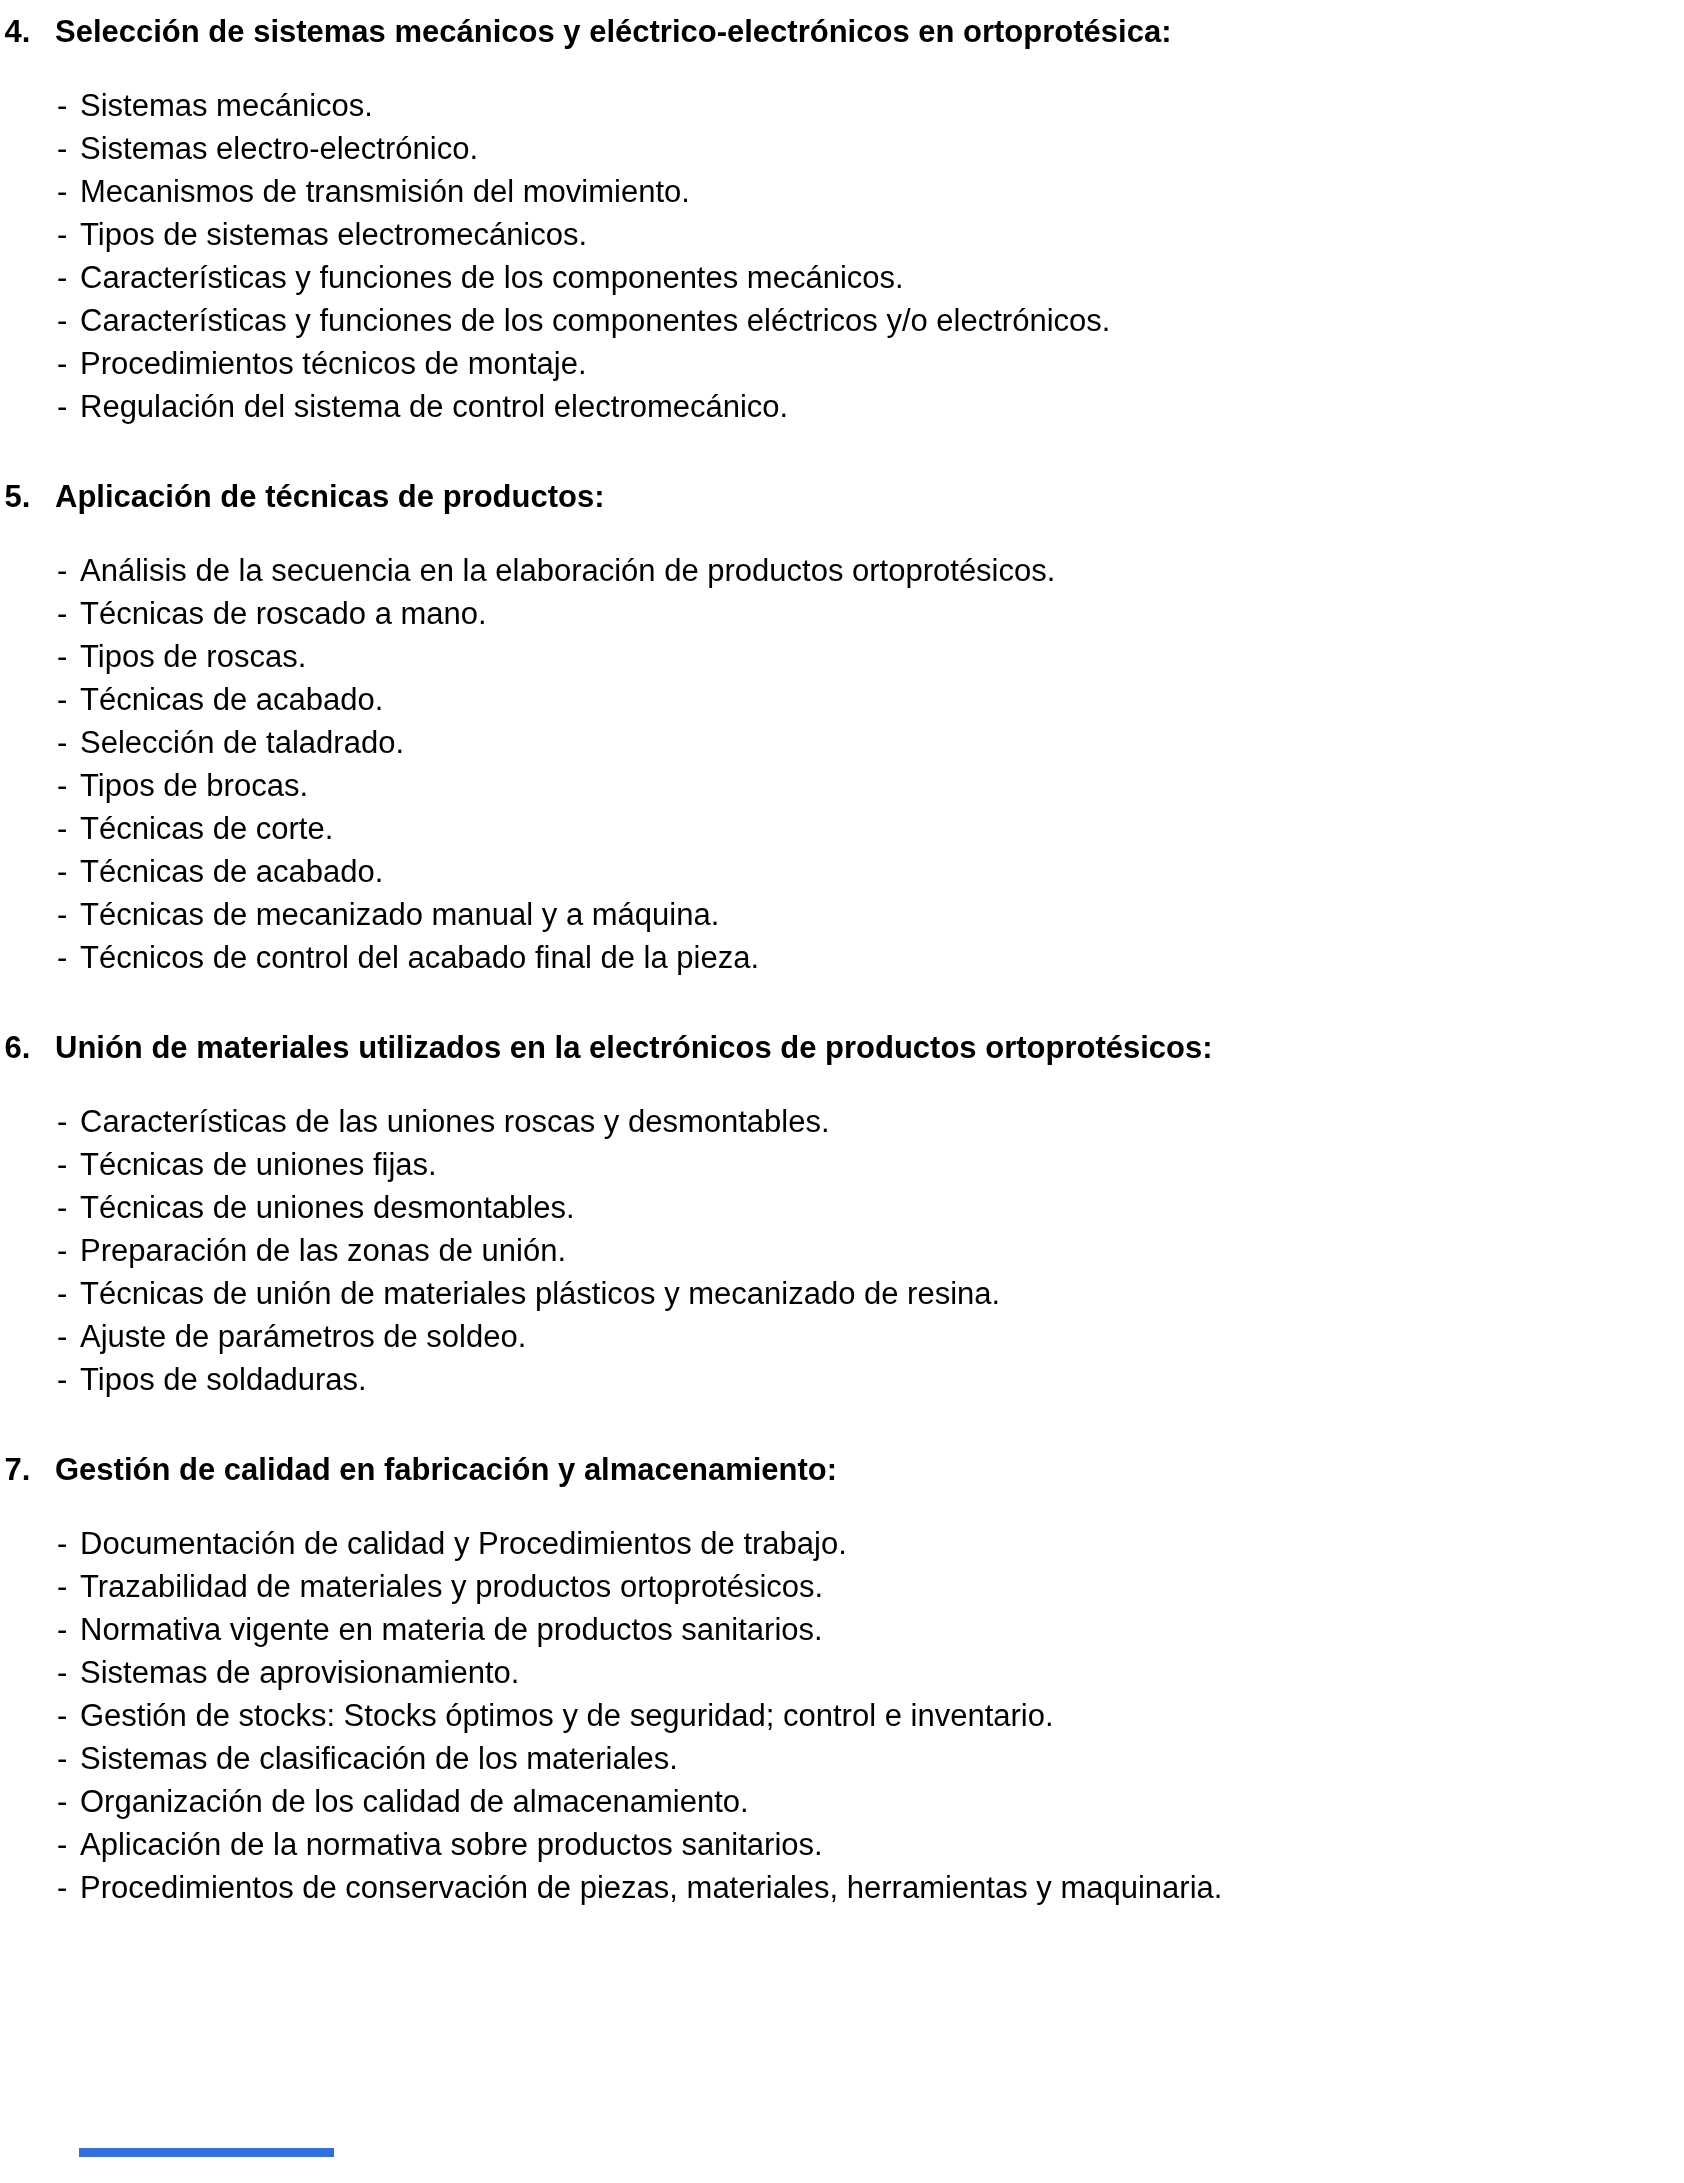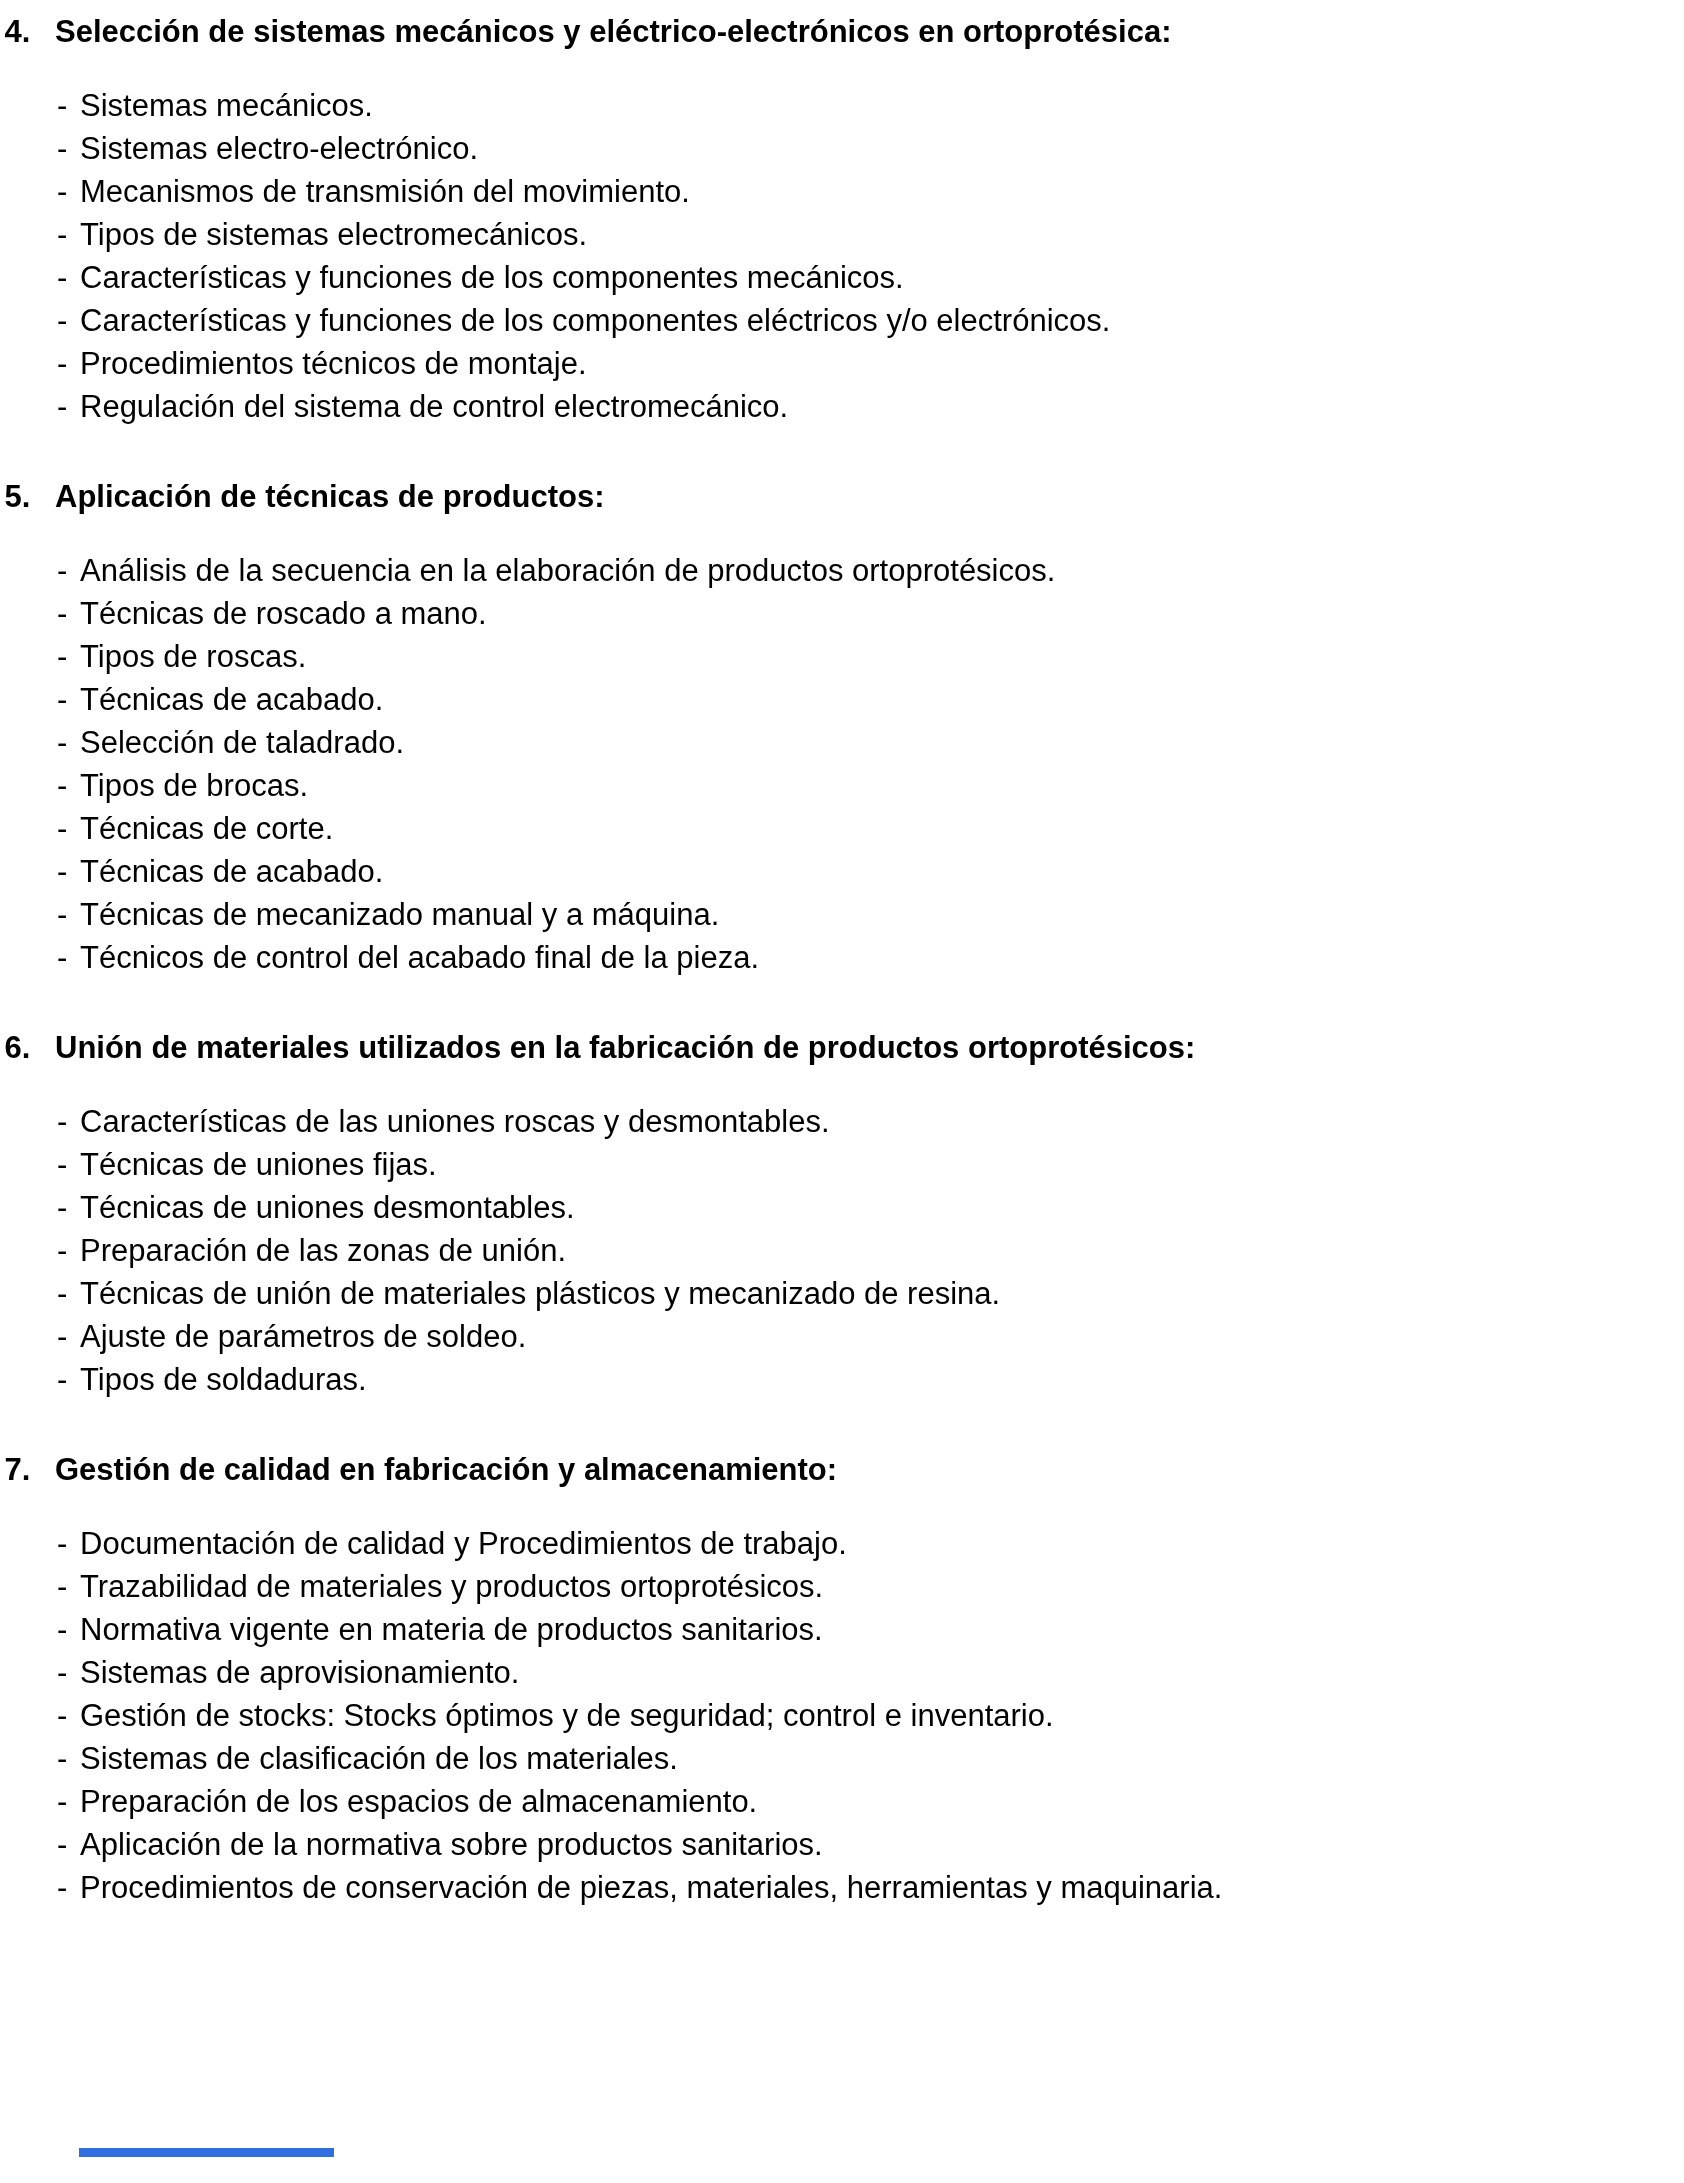--- a/index.html
+++ b/index.html
@@ -160,21 +160,21 @@
   <div class="item">
     <span class="dash">-</span>
     <span class="text">Técnicos de control del acabado final de la pieza.</span>
   </div>
 </div>
   </section>
 
   <section class="section">
     <div class="heading">
       <span class="num">6.</span>
-      <span class="title">Unión de materiales utilizados en la fabricación de productos ortoprotésicos:</span>
+      <span class="title">Unión de materiales utilizados en la electrónicos de productos ortoprotésicos:</span>
     </div>
     <div class="items">
   <div class="item">
     <span class="dash">-</span>
     <span class="text">Características de las uniones roscas y desmontables.</span>
   </div>
 
   <div class="item">
     <span class="dash">-</span>
     <span class="text">Técnicas de uniones fijas.</span>
@@ -238,21 +238,21 @@
     <span class="text">Gestión de stocks: Stocks óptimos y de seguridad; control e inventario.</span>
   </div>
 
   <div class="item">
     <span class="dash">-</span>
     <span class="text">Sistemas de clasificación de los materiales.</span>
   </div>
 
   <div class="item">
     <span class="dash">-</span>
-    <span class="text">Preparación de los espacios de almacenamiento.</span>
+    <span class="text">Organización de los calidad de almacenamiento.</span>
   </div>
 
   <div class="item">
     <span class="dash">-</span>
     <span class="text">Aplicación de la normativa sobre productos sanitarios.</span>
   </div>
 
   <div class="item">
     <span class="dash">-</span>
     <span class="text">Procedimientos de conservación de piezas, materiales, herramientas y maquinaria.</span>

